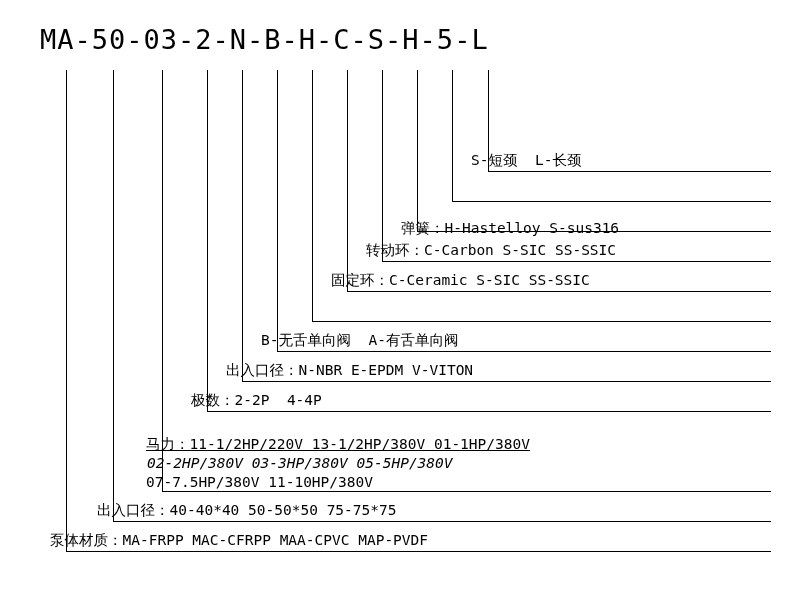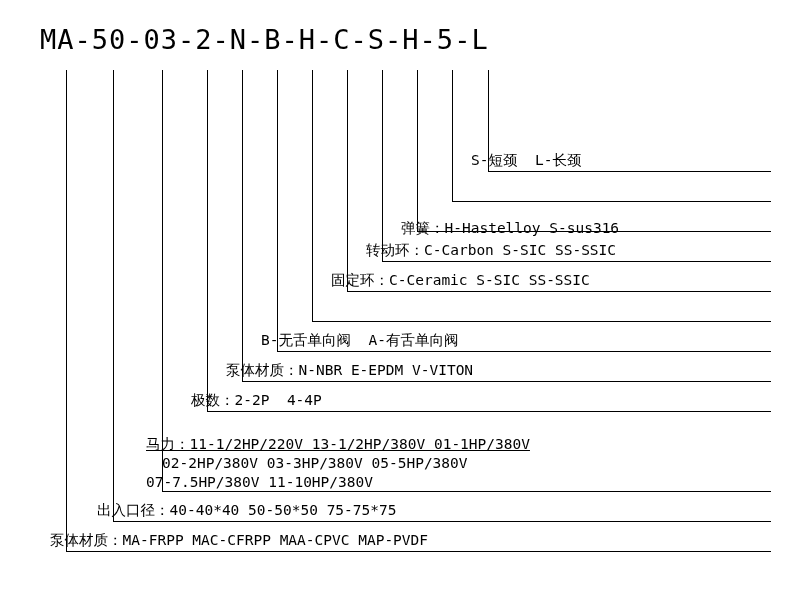--- a/index.html
+++ b/index.html
@@ -104,25 +104,25 @@
 
   <div class="label" style="left:401px; top:212px; width:370px;margin-top:8px;">弹簧：H-Hastelloy S-sus316</div>
 
   <div class="label" style="left:366px; top:242px; width:405px;">转动环：C-Carbon S-SIC SS-SSIC</div>
 
   <div class="label" style="left:331px; top:272px; width:440px;">固定环：C-Ceramic S-SIC SS-SSIC</div>
 
 
   <div class="label" style="left:261px; top:332px; width:510px;">B-无舌单向阀  A-有舌单向阀</div>
 
-  <div class="label" style="left:226px; top:362px; width:545px;">泵体材质：N-NBR E-EPDM V-VITON</div>
+  <div class="label" style="left:226px; top:362px; width:545px;">出入口径：N-NBR E-EPDM V-VITON</div>
 
   <div class="label" style="left:191px; top:392px; width:580px;">极数：2-2P  4-4P</div>
 
   <div class="label multi" style="left:146px; top:436px; width:625px;text-decoration:underline;">马力：11-1/2HP/220V 13-1/2HP/380V 01-1HP/380V</div>
-  <div class="label multi" style="left:162px; top:455px; width:625px;">02-2HP/380V 03-3HP/380V 05-5HP/380V</div>
+  <div class="label multi" style="left:147px; top:455px; width:625px;font-style:italic;">02-2HP/380V 03-3HP/380V 05-5HP/380V</div>
   <div class="label multi" style="left:146px; top:474px; width:625px;">07-7.5HP/380V 11-10HP/380V</div>
 
   <div class="label" style="left:97px; top:502px; width:674px;">出入口径：40-40*40 50-50*50 75-75*75</div>
 
   <div class="label" style="left:50px; top:532px; width:721px;">泵体材质：MA-FRPP MAC-CFRPP MAA-CPVC MAP-PVDF</div>
 
 </div>
 
 </body></html>

